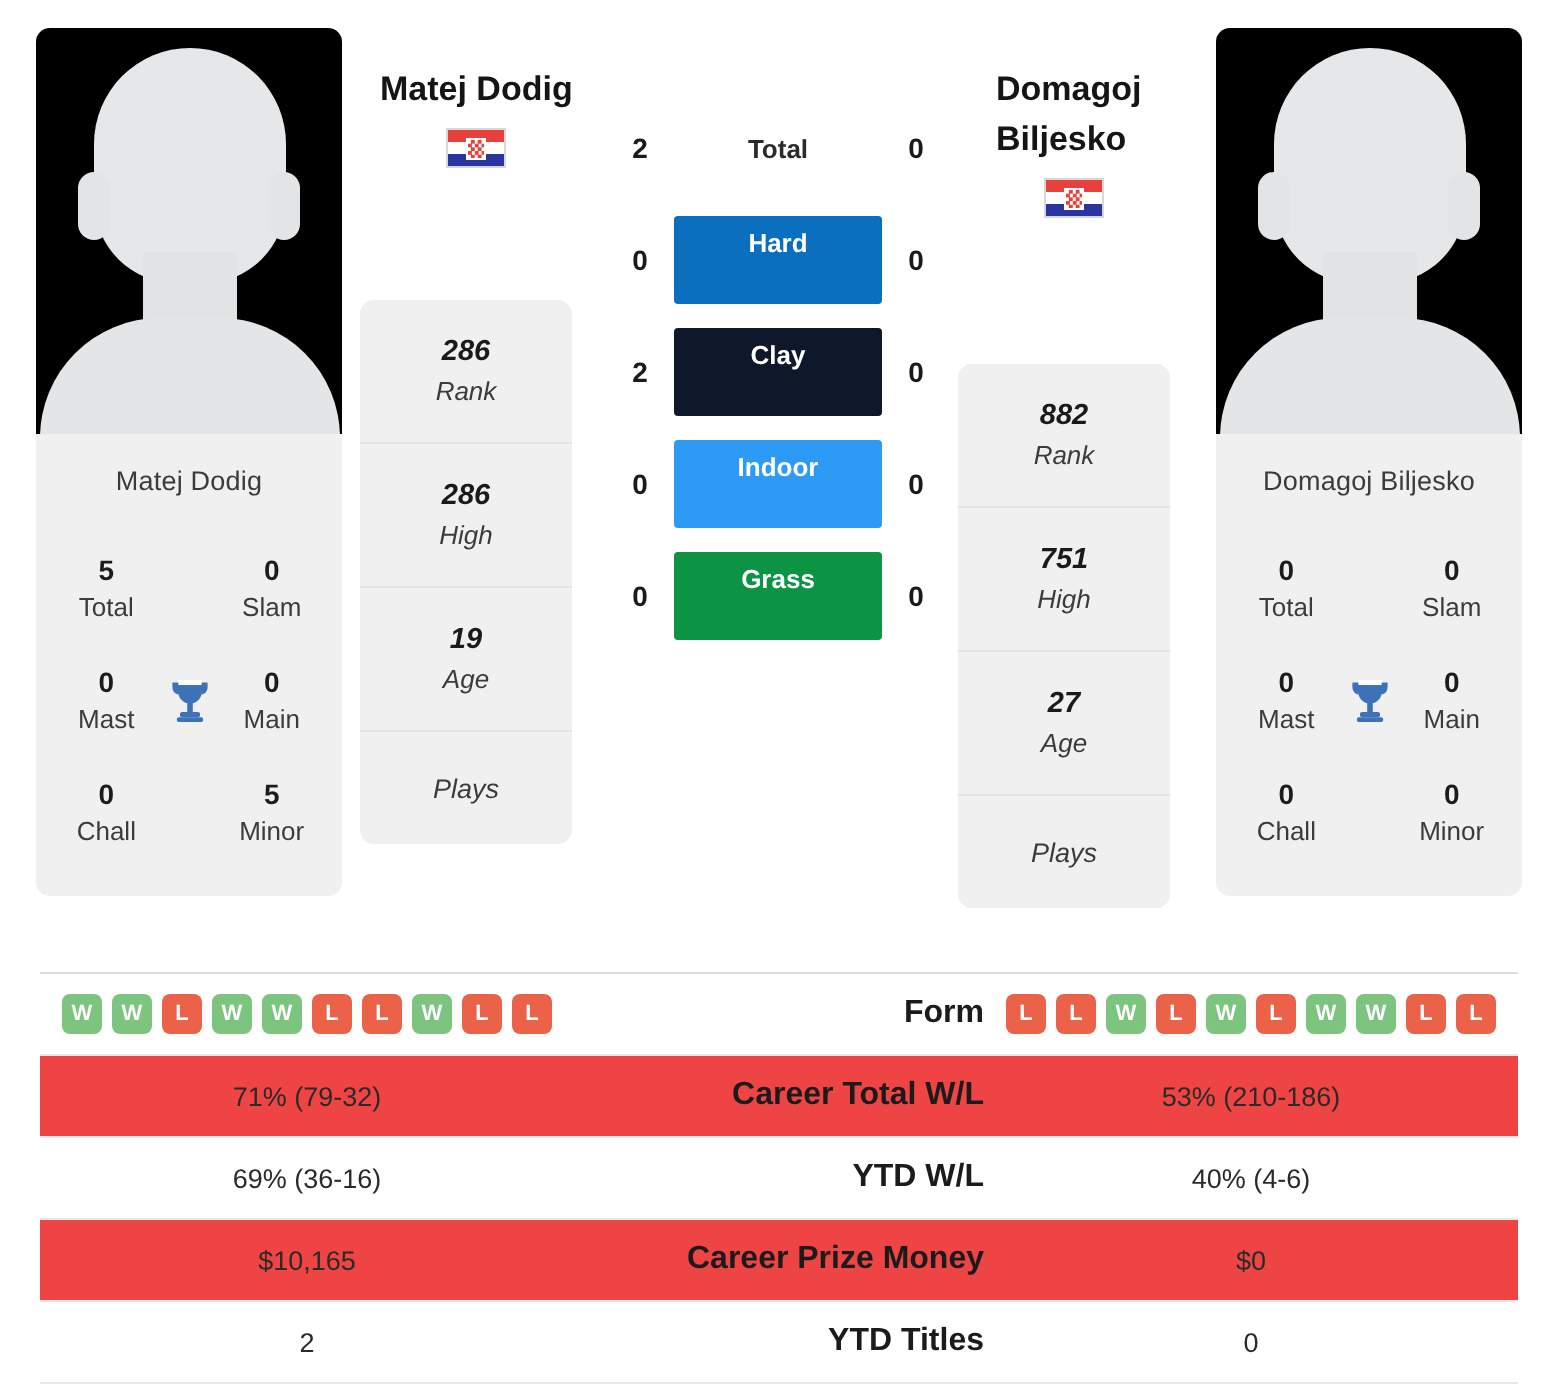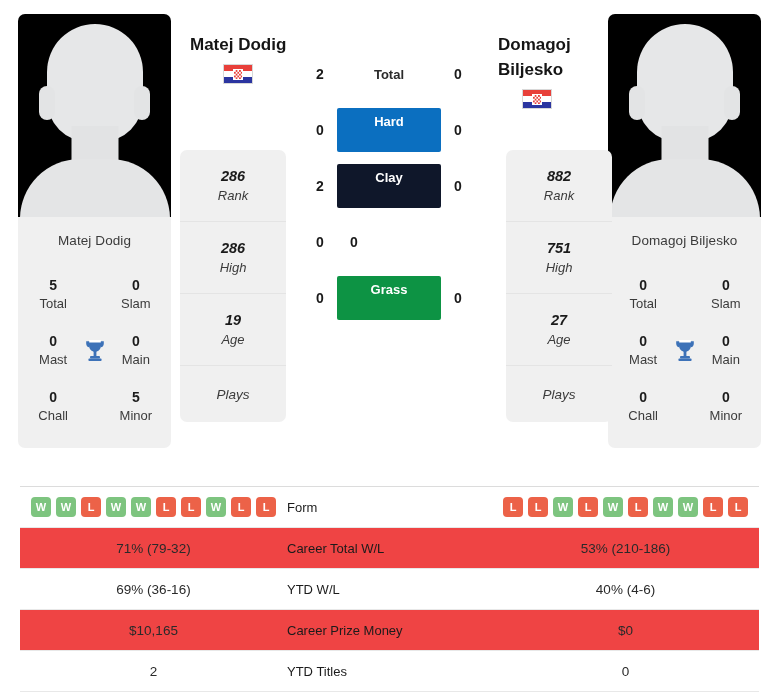--- a/index.html
+++ b/index.html
@@ -124,21 +124,21 @@
   .rank-card {
     position: absolute;
     top: 150px;
     width: 106px;
     background: #f0f0f0;
     border-radius: 7px;
     overflow: hidden;
     font-style: italic;
   }
   .rank-card.left  { left: 180px; }
-  .rank-card.right { left: 506px; }
+  .rank-card.right { left: 479px; margin-top: 32px; }
 
   .rank-item {
     height: 72px;
     display: flex;
     flex-direction: column;
     align-items: center;
     justify-content: center;
     border-bottom: 1px solid #e4e4e4;
   }
   .rank-item:last-child { border-bottom: none; align-items: center; }
@@ -250,23 +250,23 @@
   .stats-row.plain { background: #ffffff; }
 
   .stats-left, .stats-right {
     flex: 1;
     text-align: center;
     font-size: 13.5px;
     color: #2a2a2a;
   }
   .stats-mid {
     width: 205px;
-    text-align: left;
-    font-size: 13px;
-    font-weight: normal;
+    text-align: right;
+    font-size: 16px;
+    font-weight: bold;
     color: #1b1b1b;
   }
 
   .form-badges {
     display: flex;
     justify-content: center;
     gap: 5px;
   }
   .fb {
     width: 20px;
@@ -428,20 +428,21 @@
         <div class="h2h-label badge badge-hard">Hard</div>
         <div class="h2h-score">0</div>
       </div>
       <div class="h2h-row">
         <div class="h2h-score">2</div>
         <div class="h2h-label badge badge-clay">Clay</div>
         <div class="h2h-score">0</div>
       </div>
       <div class="h2h-row">
         <div class="h2h-score">0</div>
+        <div class="h2h-label badge badge-indoor">Indoor</div>
         <div class="h2h-score">0</div>
       </div>
       <div class="h2h-row">
         <div class="h2h-score">0</div>
         <div class="h2h-label badge badge-grass">Grass</div>
         <div class="h2h-score">0</div>
       </div>
     </div>
 
     <div class="rank-card left">

